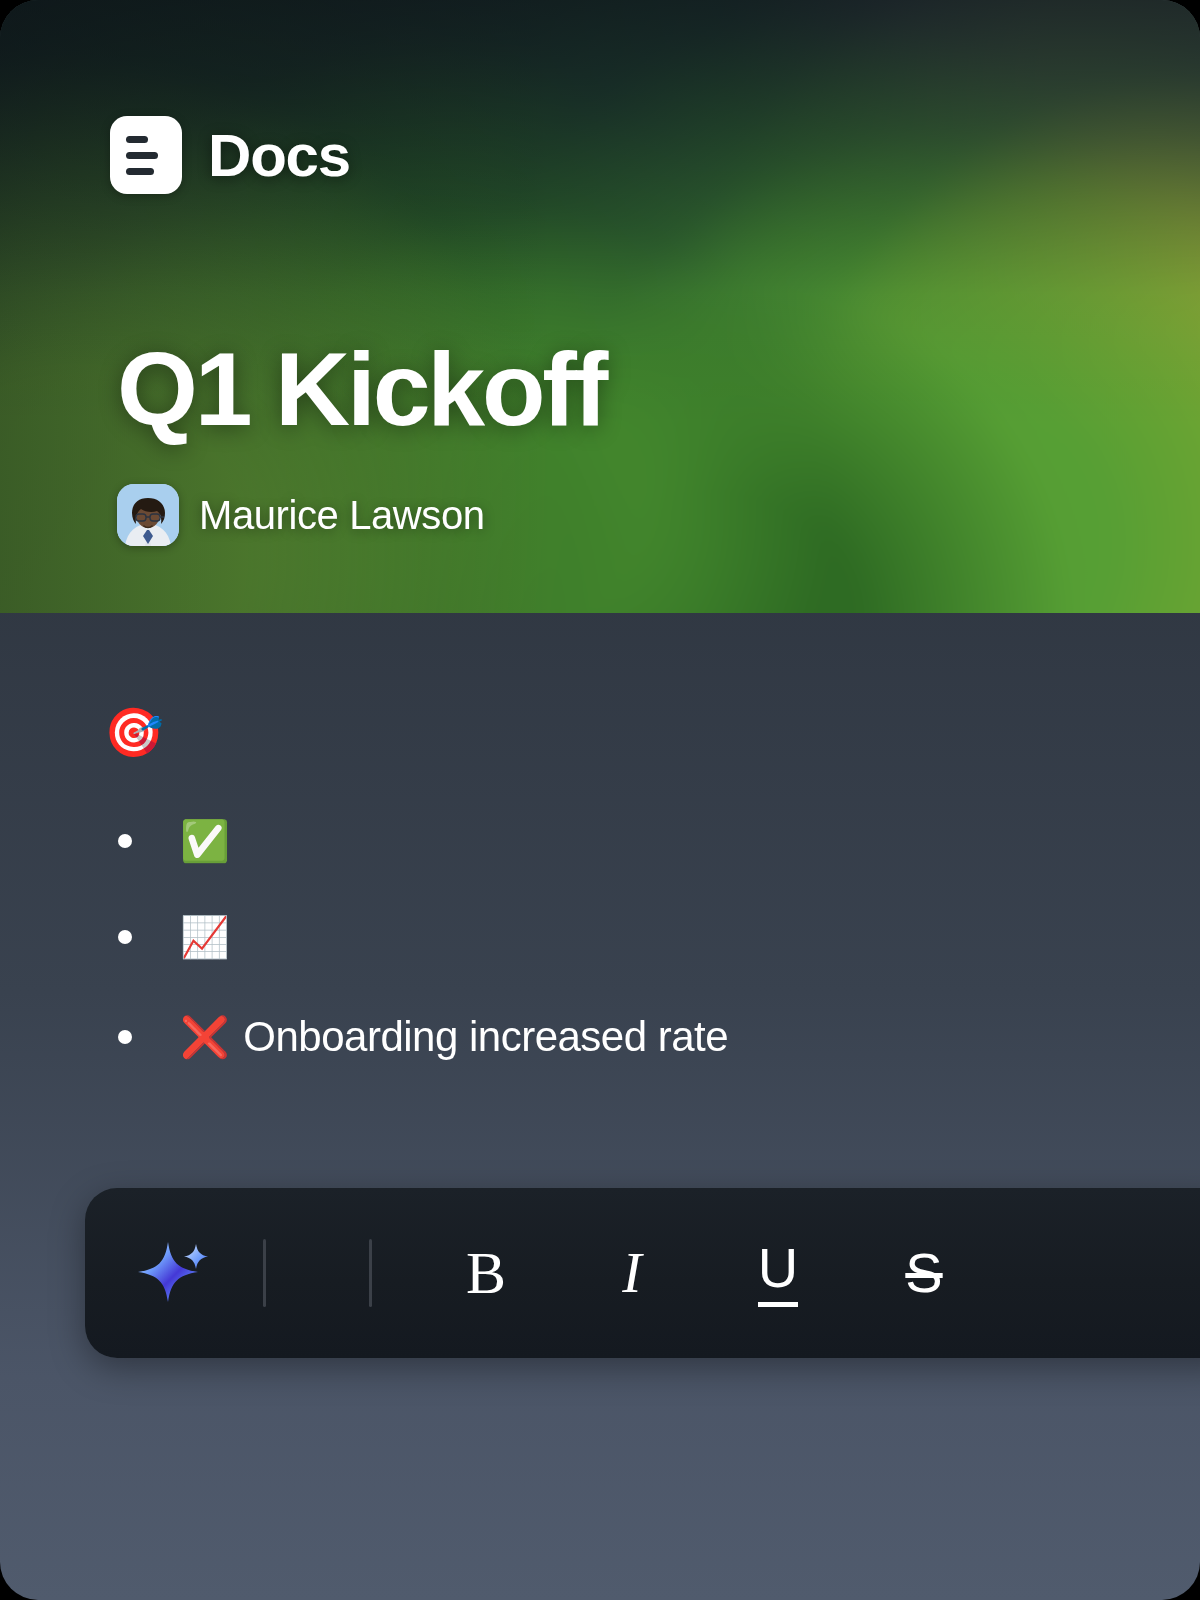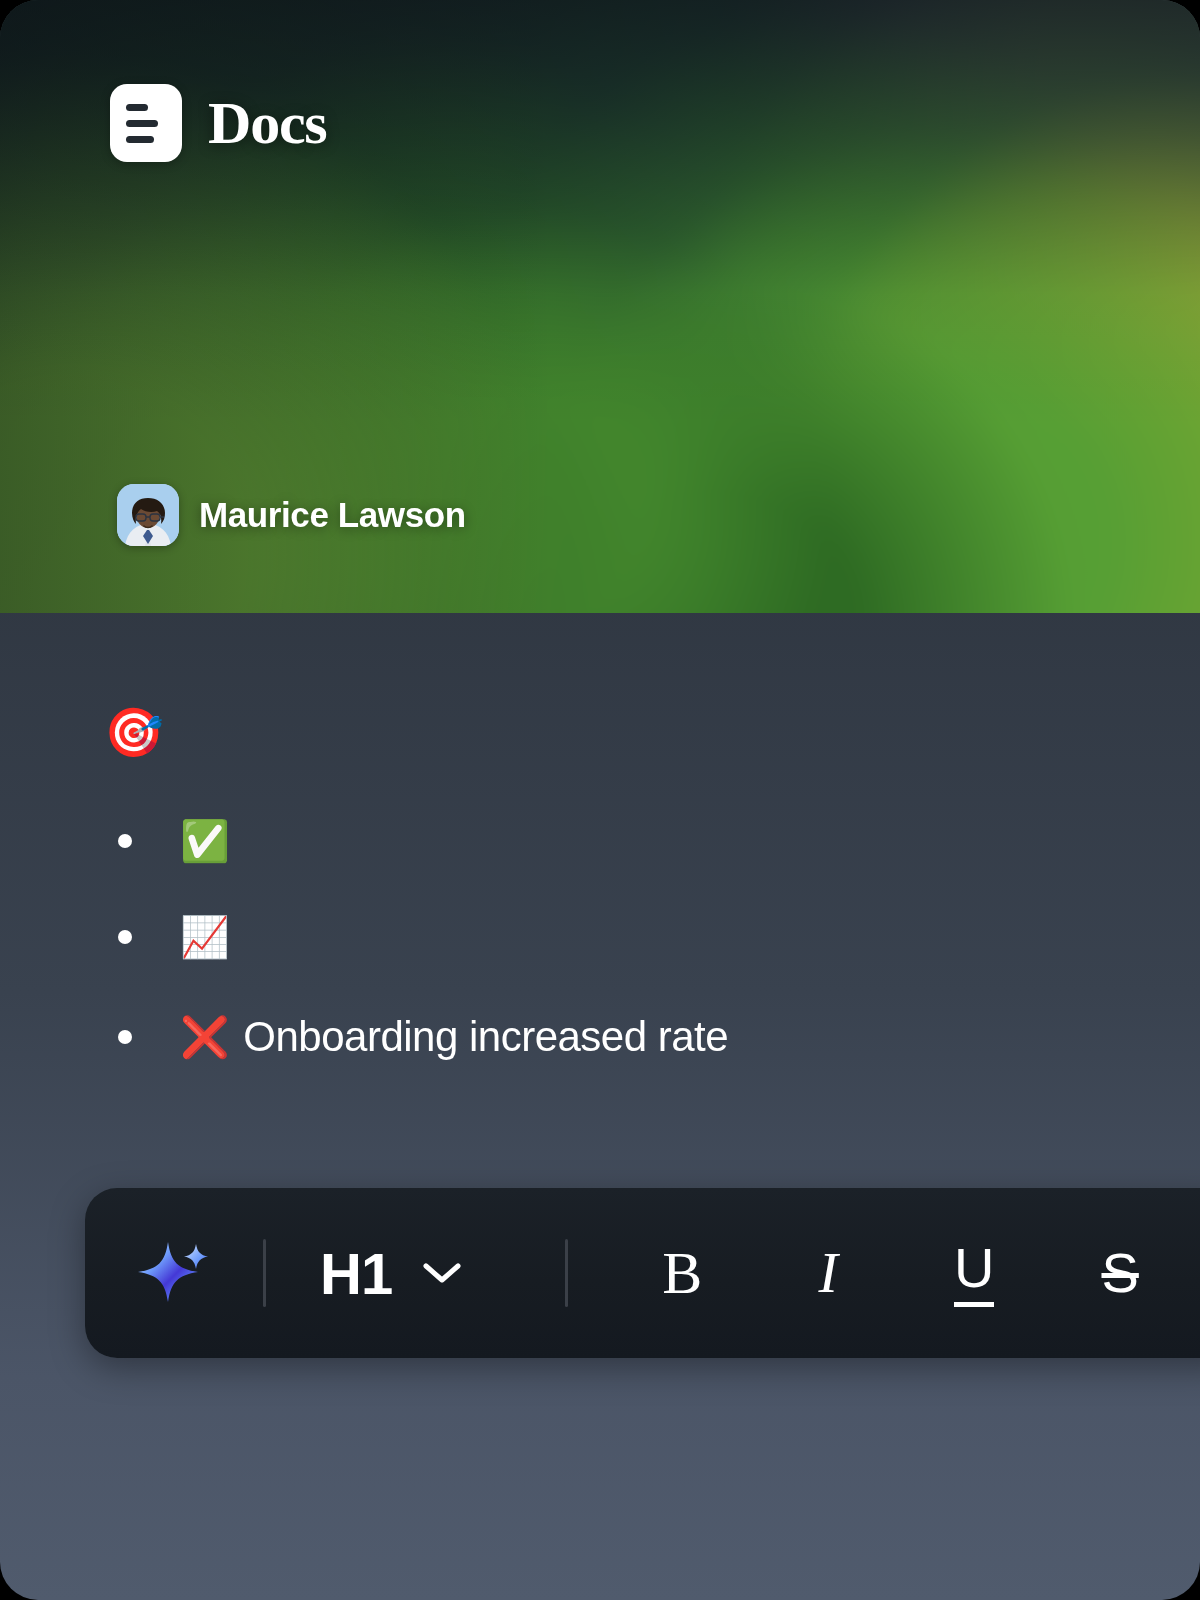--- a/index.html
+++ b/index.html
@@ -48,22 +48,22 @@
   }
   .hero-vignette {
     position:absolute; inset:0;
     background:
       linear-gradient(180deg, rgba(10,16,20,.62) 0%, rgba(10,16,20,.30) 26%, rgba(10,16,20,.05) 48%, rgba(10,16,20,0) 70%),
       linear-gradient(90deg, rgba(10,16,20,.42) 0%, rgba(10,16,20,0) 46%);
   }
 
   
   .brand {
-    position:absolute; top:84px; left:110px;
-    display:flex; align-items:center; gap:26px;font-family:Liberation Serif, serif;
+    position:absolute; top:116px; left:110px;
+    display:flex; align-items:center; gap:26px;
   }
   .docs-logo {
     width:72px; height:78px;
     background:#fff;
     border-radius:17px;
     display:flex; flex-direction:column;
     justify-content:center; align-items:flex-start;
     gap:9px; padding-left:16px;
     box-shadow:0 2px 10px rgba(0,0,0,.28);
   }
@@ -88,21 +88,21 @@
     display:flex; align-items:center; gap:20px;
   }
   .avatar {
     width:62px; height:62px; border-radius:17px;
     overflow:hidden; background:#a9cfee;
     position:relative; flex:none;
     box-shadow:0 2px 8px rgba(0,0,0,.3);
   }
   .avatar svg { display:block; width:62px; height:62px; }
   .byline-name {
-    color:#fff; font-size:35px; font-weight:700; letter-spacing:-.4px;
+    color:#fff; font-size:40px; font-weight:400; letter-spacing:-.4px;
     text-shadow:0 2px 12px rgba(0,0,0,.4);
   }
 
   
   .doc-body { position:absolute; top:613px; left:0; width:1200px; }
 
   .section-head {
     display:flex; align-items:center; gap:20px;
     margin:96px 0 0 104px;
   }
@@ -178,20 +178,21 @@
 
   <div class="brand">
     <div class="docs-logo">
       <i></i>
         <i></i>
         <i></i>
     </div>
     <div class="brand-name">Docs</div>
   </div>
 
+  <div class="doc-title">Q1 Kickoff</div>
 
   <div class="byline">
     <div class="avatar">
       <svg viewBox="0 0 62 62" xmlns="http://www.w3.org/2000/svg">
         <rect width="62" height="62" fill="#a9cfee"></rect>
         <path d="M8 62c2-15 12-22 23-22s21 7 23 22z" fill="#e9edf2"></path>
         <path d="M28 62l3-14 3 14z" fill="#dfe4ea"></path>
         <path d="M30 46l-4 6 5 8 5-8-4-6z" fill="#3d5a8f"></path>
         <ellipse cx="31" cy="30" rx="12" ry="14" fill="#6b4a34"></ellipse>
         <path d="M31 14c-10 0-16 6-16 15 0 5 2 9 4 11 -1-8 2-13 5-15 4 3 11 4 16 2 3 2 5 6 4 13 3-3 4-7 4-11 0-9-7-15-17-15z" fill="#241a12"></path>
@@ -247,26 +248,20 @@
             <stop offset="100%" stop-color="#3f63f5"></stop>
           </linearGradient>
         </defs>
         <path d="M30 6 C33 26 40 33 60 36 C40 39 33 46 30 66 C27 46 20 39 0 36 C20 33 27 26 30 6 Z" fill="url(#sg)"></path>
         <path d="M58 8 C59.4 16 62.6 19.2 70 20.6 C62.6 22 59.4 25.2 58 33 C56.6 25.2 53.4 22 46 20.6 C53.4 19.2 56.6 16 58 8 Z" fill="url(#sg2)"></path>
       </svg>
     </div>
 
     <div class="tb-divider tb-div-1"></div>
 
-    <div class="tb-heading">
-      <span class="tb-heading-label">H1</span>
-      <svg class="chev" viewBox="0 0 40 24">
-        <path d="M4 5 L20 19 L36 5" fill="none" stroke="#ffffff" stroke-width="5" stroke-linecap="round" stroke-linejoin="round"></path>
-      </svg>
-    </div>
 
     <div class="tb-divider tb-div-2"></div>
 
     <div class="tb-format">
       <div class="fmt fmt-b">
           <span>B</span>
         </div>
       <div class="fmt fmt-i">
           <span>I</span>
         </div>

